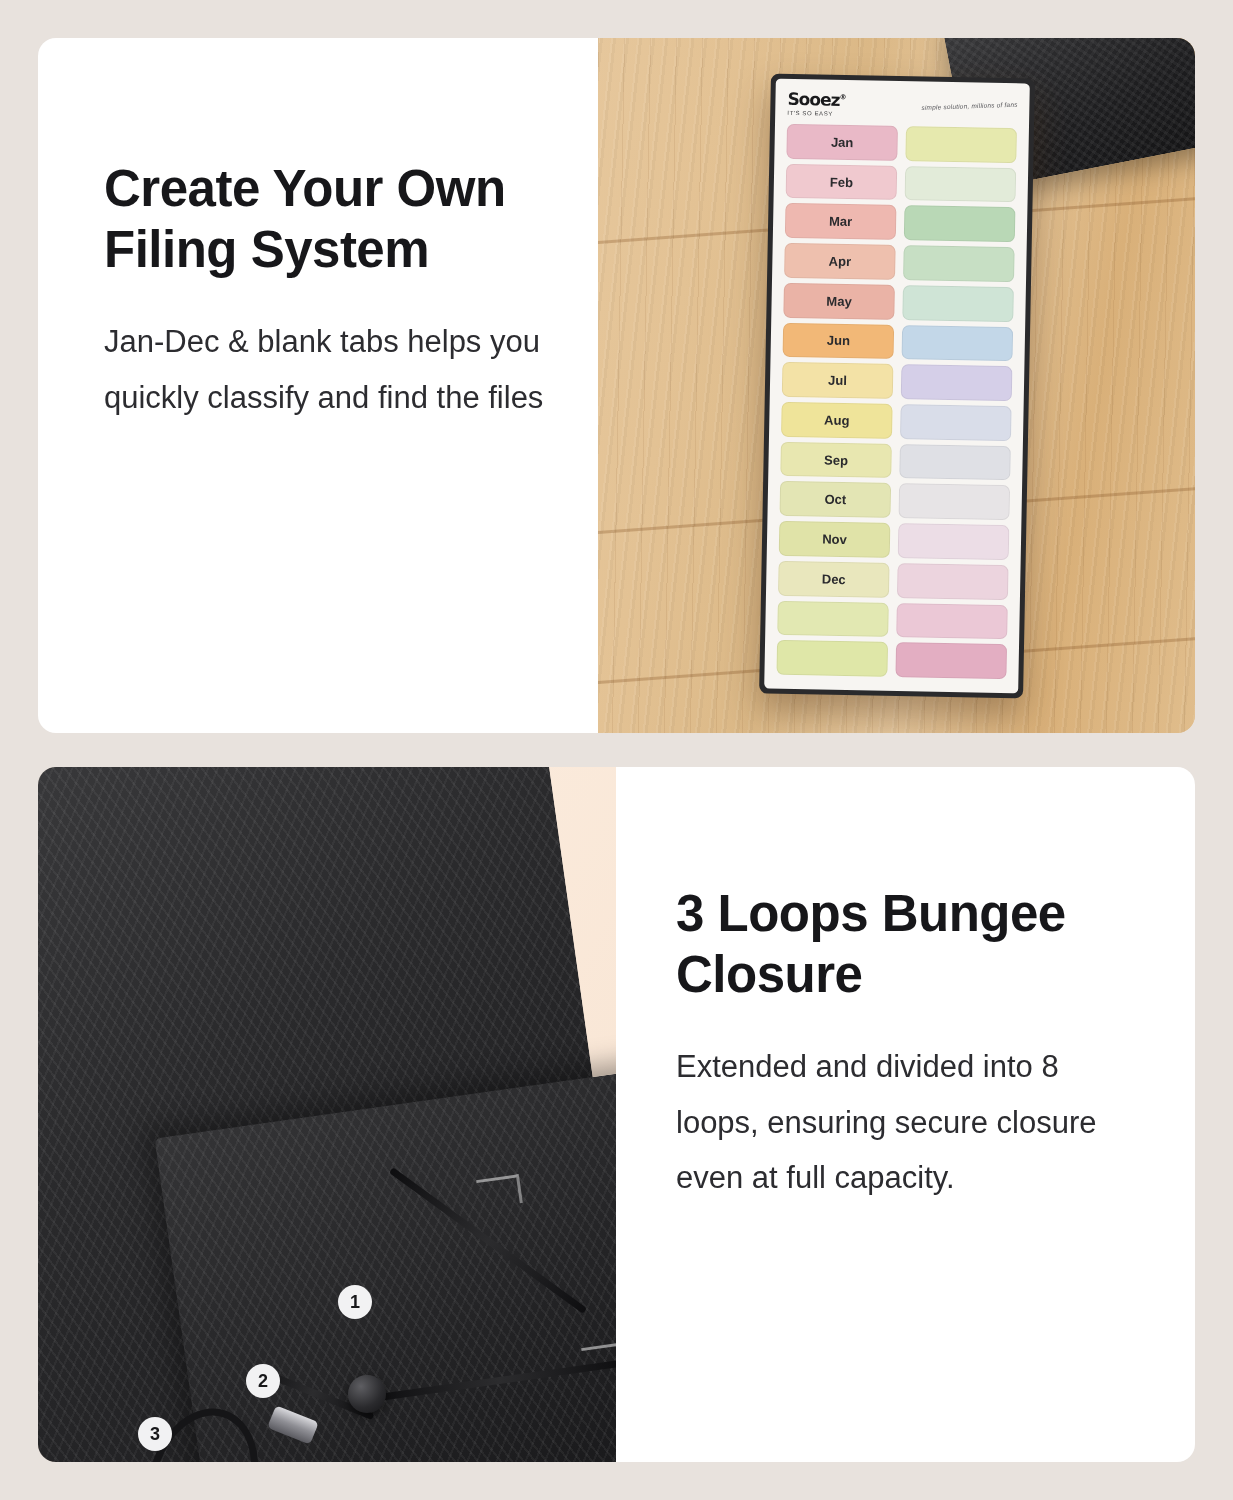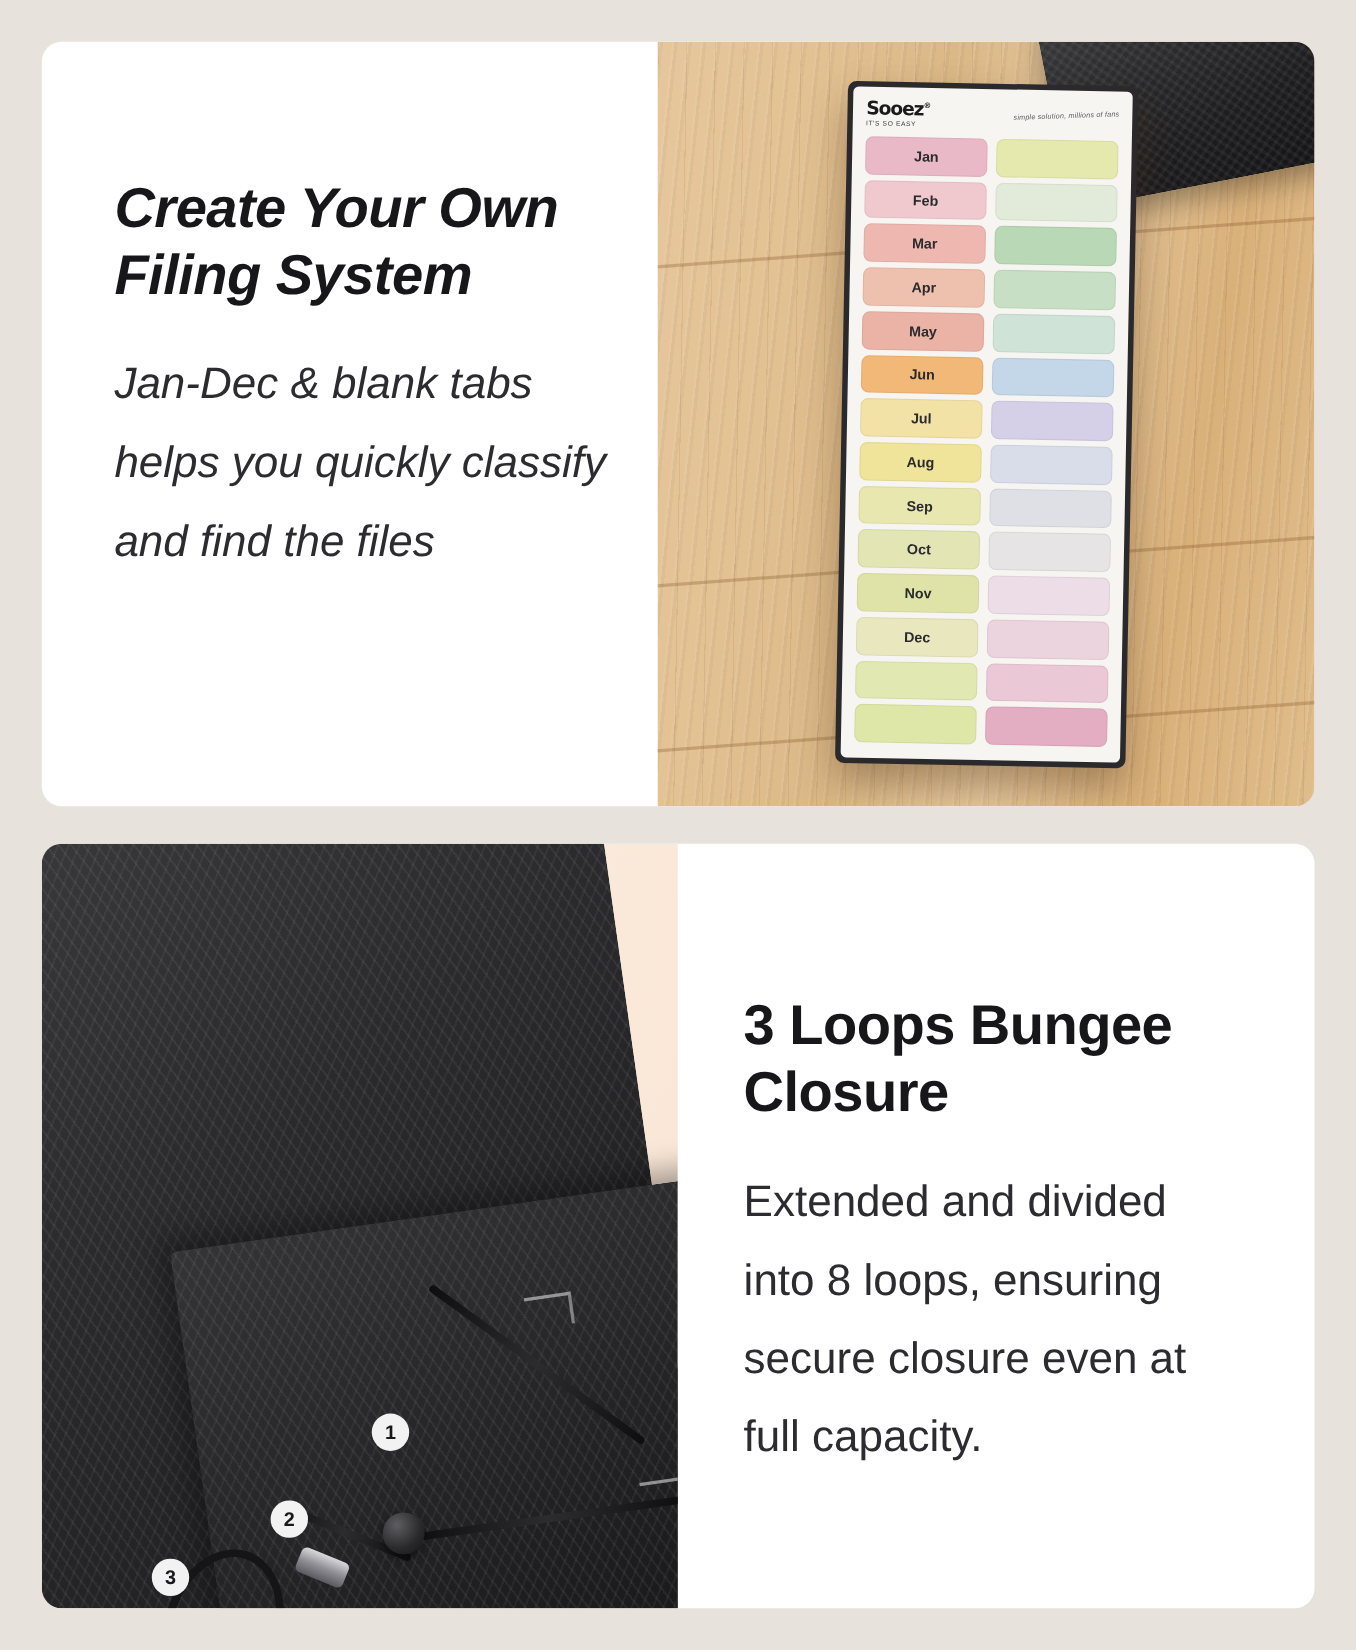--- a/index.html
+++ b/index.html
@@ -32,33 +32,32 @@
     display: flex;
     flex: 1 1 0;
     min-height: 0;
   }
 
   
   .panel-top .text-col {
     flex: 0 0 560px;
     padding: 120px 40px 40px 66px;
     box-sizing: border-box;
-    font-style: italic;
   }
   .headline {
     font-size: 51px;
     line-height: 1.20;
     font-weight: bold;
     color: #17171a;
     letter-spacing: -0.5px;
     margin: 0 0 34px 0;
     max-width: 480px;
   }
   .body-copy {
-    font-size: 40px;
+    font-size: 31px;
     line-height: 1.78;
     color: #2c2c30;
     margin: 0;
     max-width: 480px;
     font-weight: 350;
   }
   .panel-top .img-col {
     flex: 1 1 auto;
     position: relative;
     background: #d8b98e;
@@ -288,21 +287,21 @@
   }
   .num-badge.n1 { left: 300px; top: 518px; }
   .num-badge.n2 { left: 208px; top: 597px; }
   .num-badge.n3 { left: 100px; top: 650px; }
 
   .panel-bottom .text-col {
     flex: 1 1 auto;
     padding: 116px 66px 40px 60px;
     box-sizing: border-box;
   }
-  .panel-bottom .headline { max-width: 470px; margin-top: 18px; }
+  .panel-bottom .headline { max-width: 470px; }
   .panel-bottom .body-copy { max-width: 470px; }
 </style>
 </head>
 <body>
 
 <div class="page">
 
   <section class="panel panel-top">
 
     <div class="text-col">

